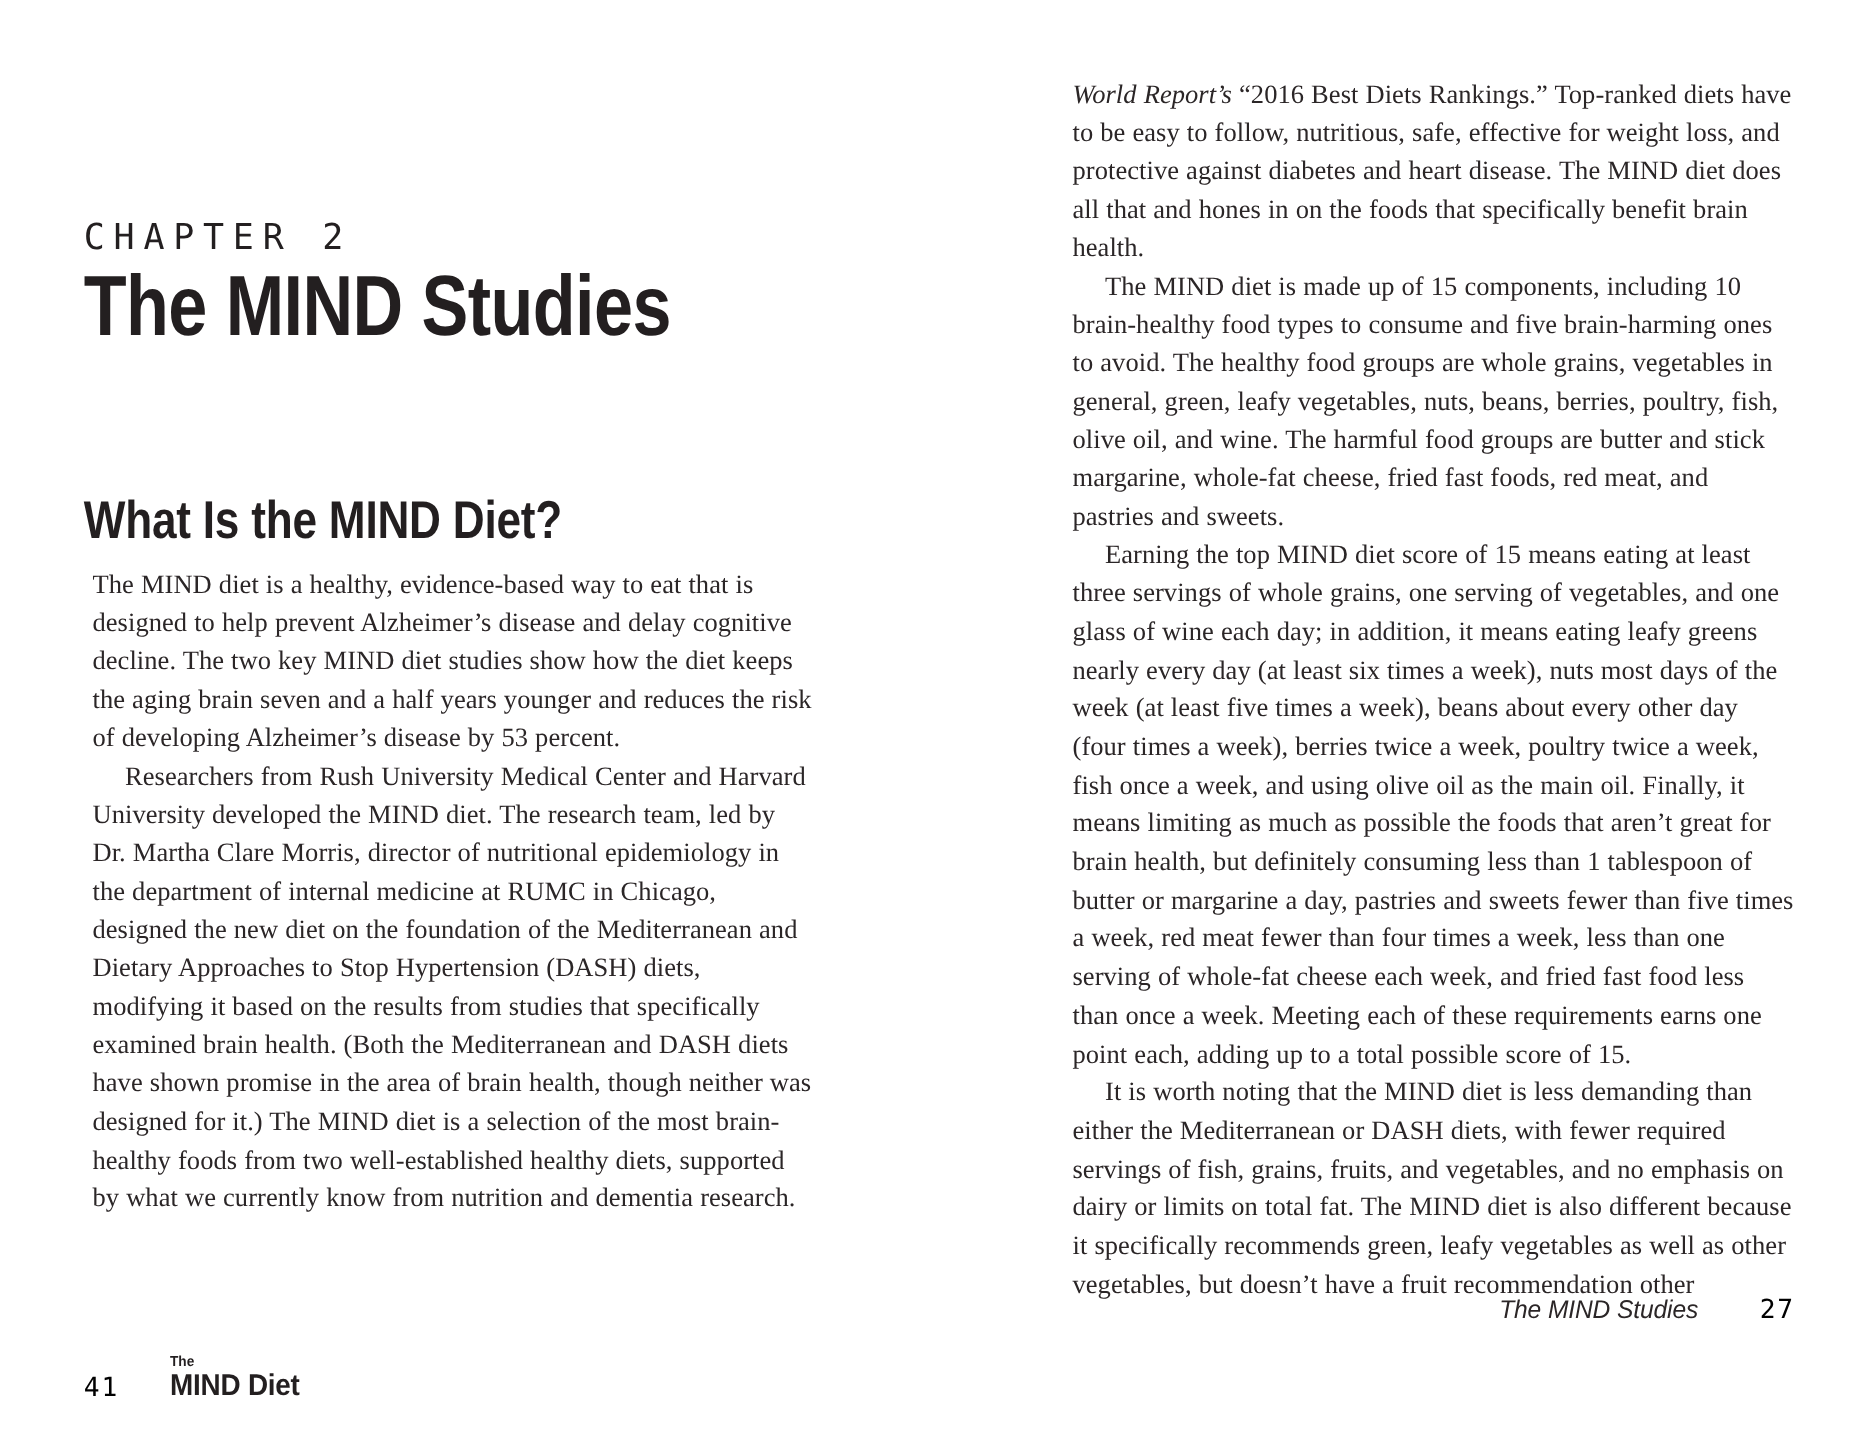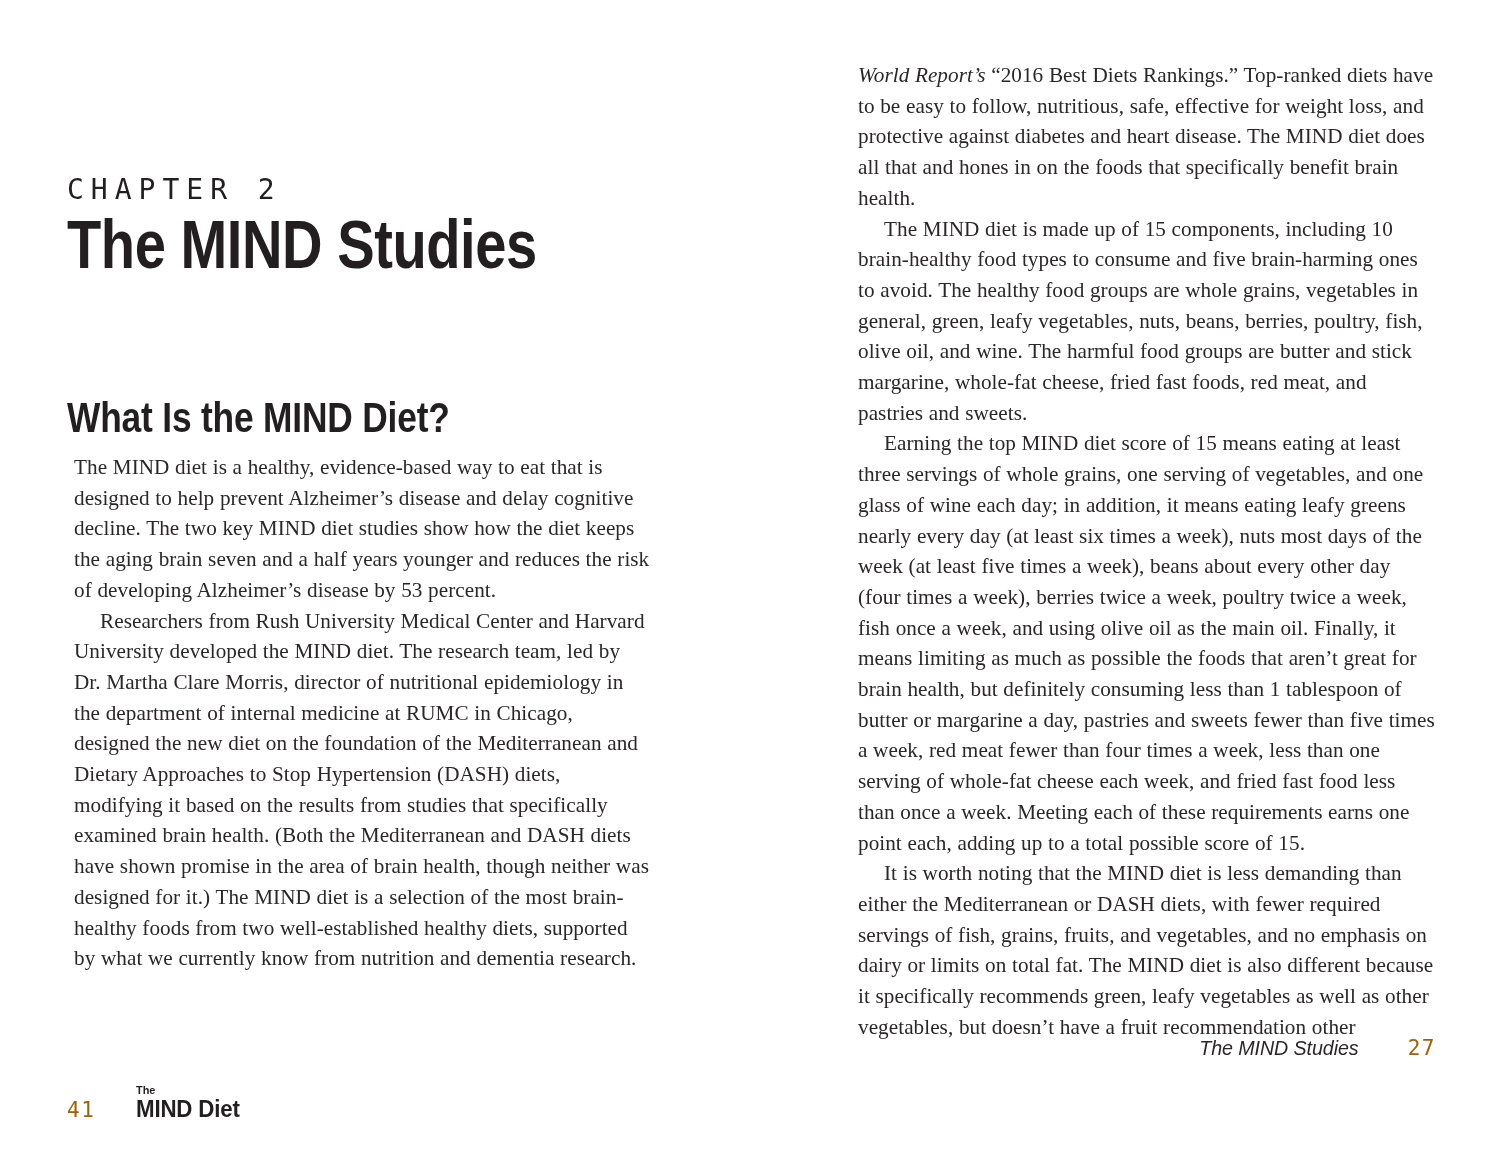--- a/index.html
+++ b/index.html
@@ -106,21 +106,21 @@
     right: 64px;
     bottom: 43px;
     display: flex;
     align-items: baseline;
     gap: 46px;
   }
   .folio {
     font-family: "DejaVu Sans Mono", monospace;
     font-size: 21px;
     letter-spacing: 1.5px;
-    color: #a16207;
+    color: #000000;
     line-height: 1;
   }
   .logo-mark {
     line-height: 1;
     color: #231f20;
     margin-top: 48px;
   }
   .logo-the {
     font-family: "Liberation Sans", sans-serif;
     font-size: 11.5px;

